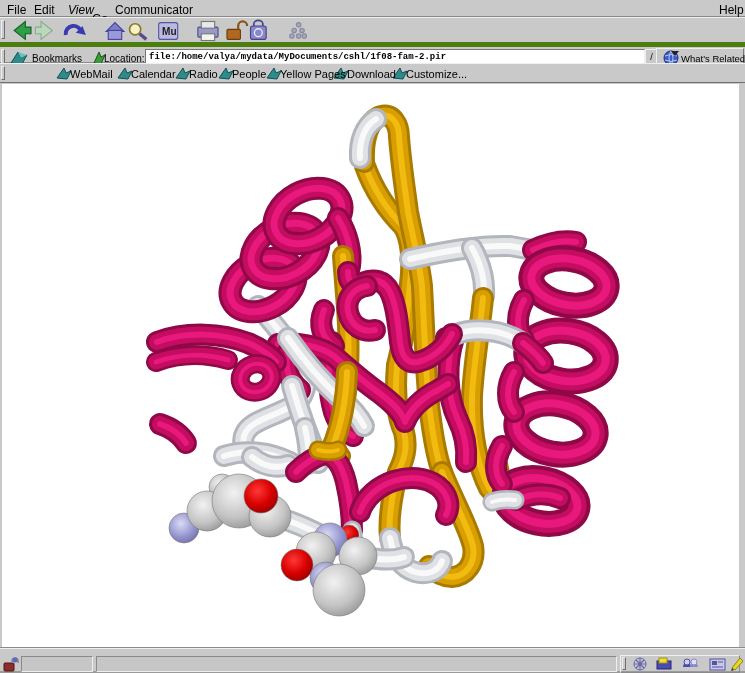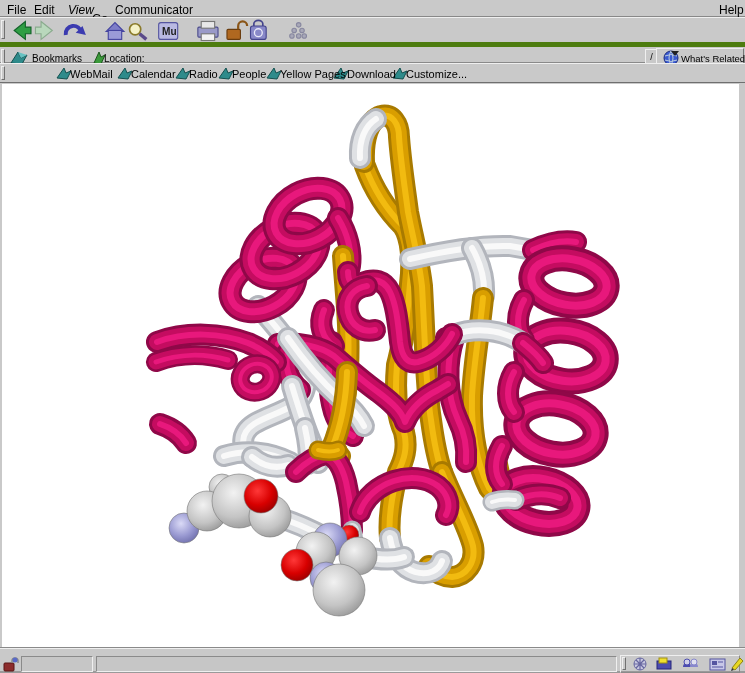--- a/index.html
+++ b/index.html
@@ -78,20 +78,21 @@
   <div class="grip" style="height:15px;"></div>
   <svg width="22" height="18" viewBox="0 0 22 18" style="position:absolute;left:8px;top:2px;">
     <path d="M3 14 L10 3 L13 9 L19 6 L14 15 Z" fill="#2e8b8b" stroke="#14504f"></path>
     <path d="M10 3 L13 9 L19 6 Z" fill="#66c2c2"></path>
   </svg>
   <span style="position:absolute;left:32px;top:6px;font-size:10px;">Bookmarks</span>
   <svg width="14" height="16" viewBox="0 0 14 16" style="position:absolute;left:92px;top:3px;">
     <path d="M2 13 L7 2 L9 7 L13 5 L9 14 Z" fill="#3a9a3a" stroke="#1c561c"></path>
   </svg>
   <span style="position:absolute;left:104px;top:6px;font-size:10px;">Location:</span>
+  <div class="locfield">file:/home/valya/mydata/MyDocuments/cshl/1f08-fam-2.pir</div>
   <div style="position:absolute;left:645px;top:2px;width:13px;height:17px;background:#c9c9c9;border:1px solid;border-color:#efefef #777 #777 #efefef;font-size:9px;text-align:center;line-height:15px;">/</div>
   <div style="position:absolute;left:656px;top:1px;width:88px;height:19px;background:#c9c9c9;border:1px solid;border-color:#efefef #777 #777 #efefef;"></div>
   <svg width="16" height="16" viewBox="0 0 16 16" style="position:absolute;left:663px;top:3px;">
     <circle cx="8" cy="8" r="7" fill="#3a5ad0" stroke="#1c2c80"></circle>
     <path d="M2 6 Q8 3 14 6 M2 10 Q8 13 14 10 M8 1 Q4 8 8 15 M8 1 Q12 8 8 15" fill="none" stroke="#bcd" stroke-width="1"></path>
   </svg>
   <span style="position:absolute;left:681px;top:6px;font-size:9.5px;white-space:nowrap;">What's Related</span>
   <svg width="10" height="8" viewBox="0 0 10 8" style="position:absolute;left:670px;top:3px;">
       <path d="M1 1 L9 1 L5 6 Z" fill="#222"></path>
     </svg>

